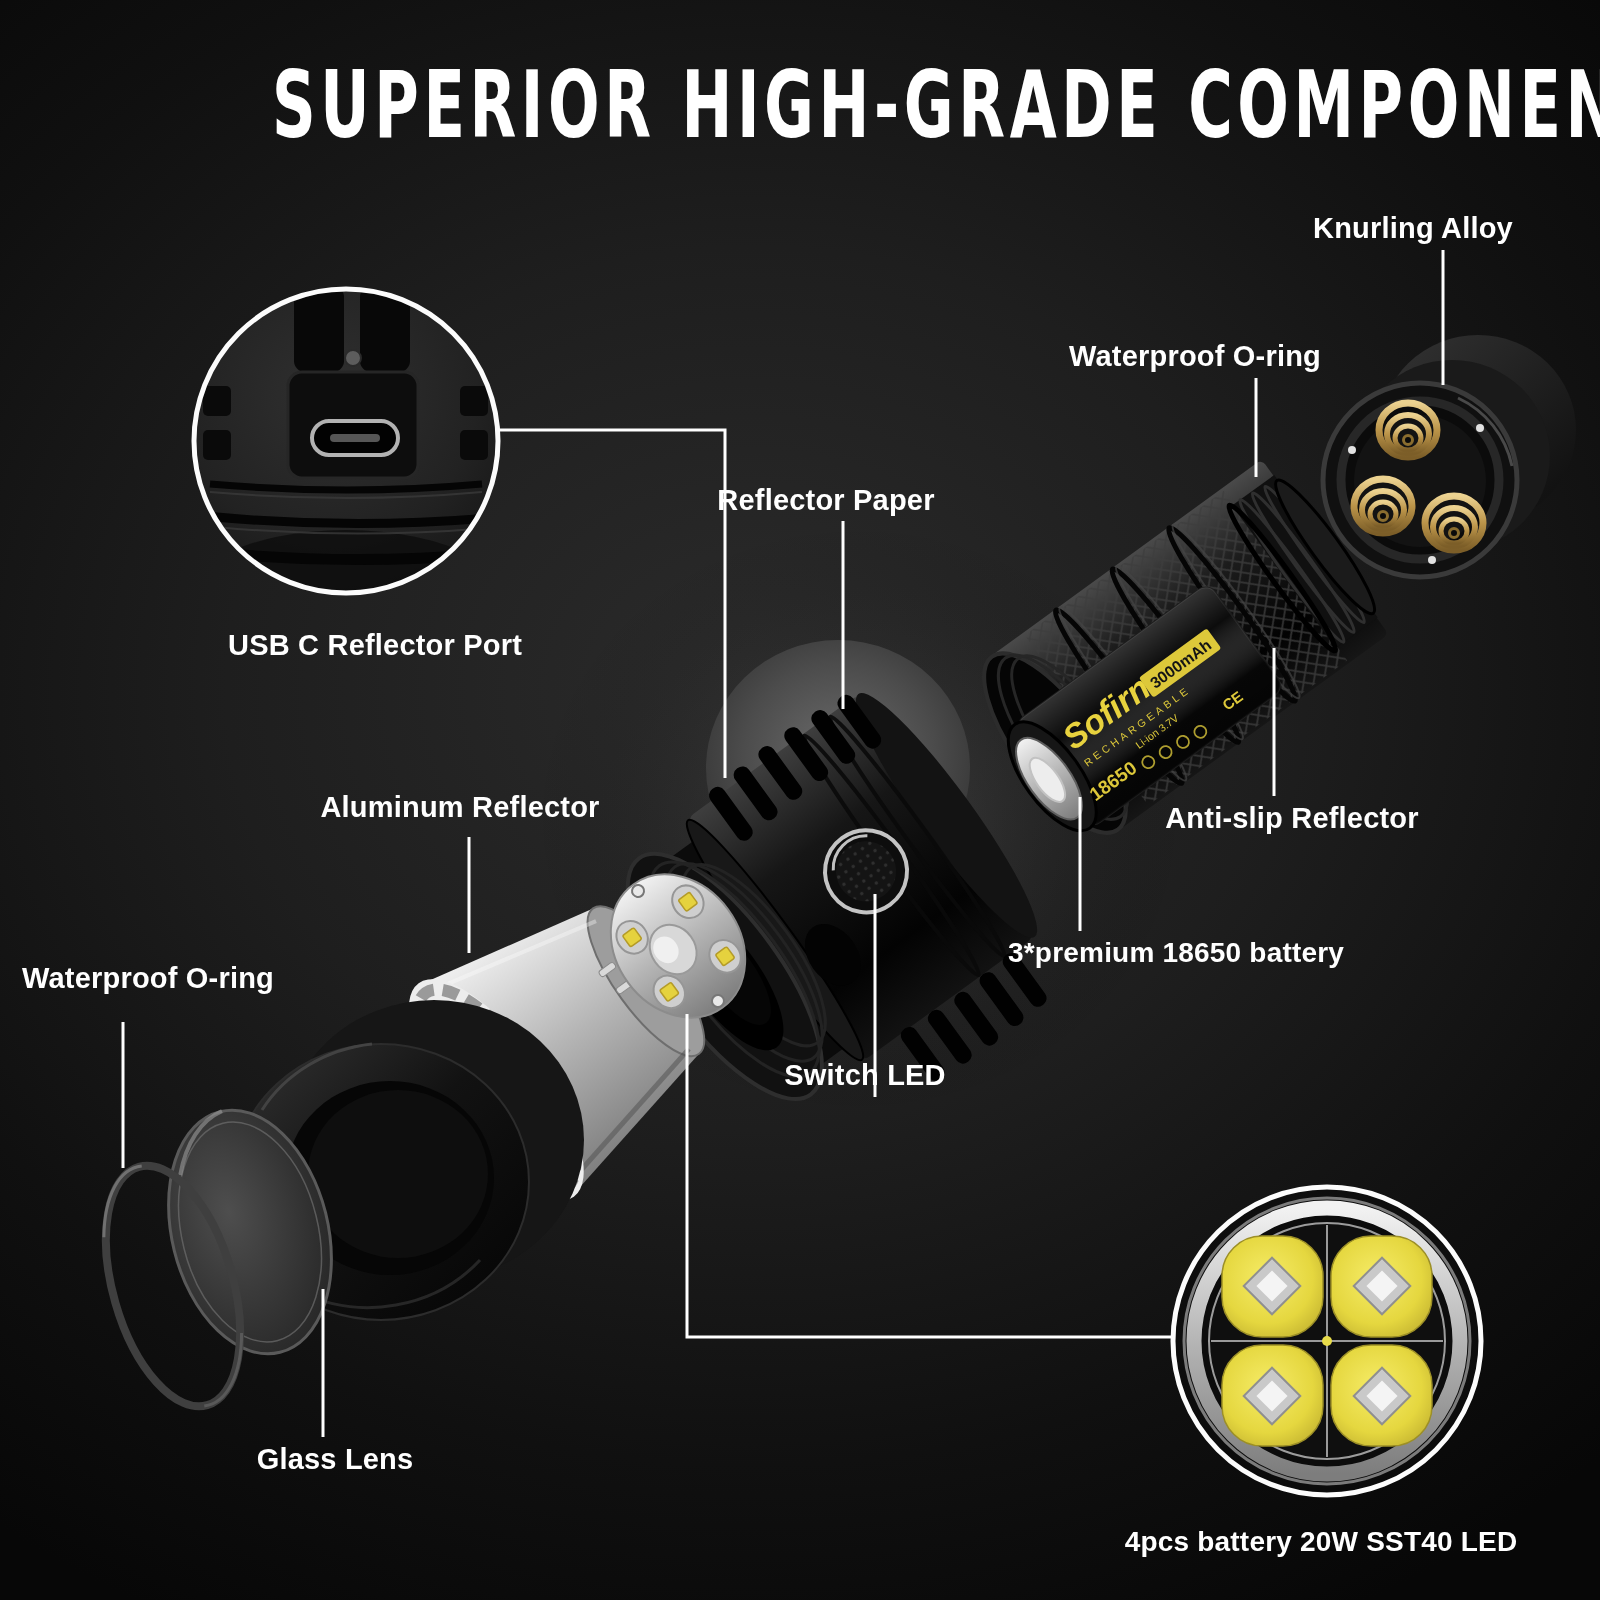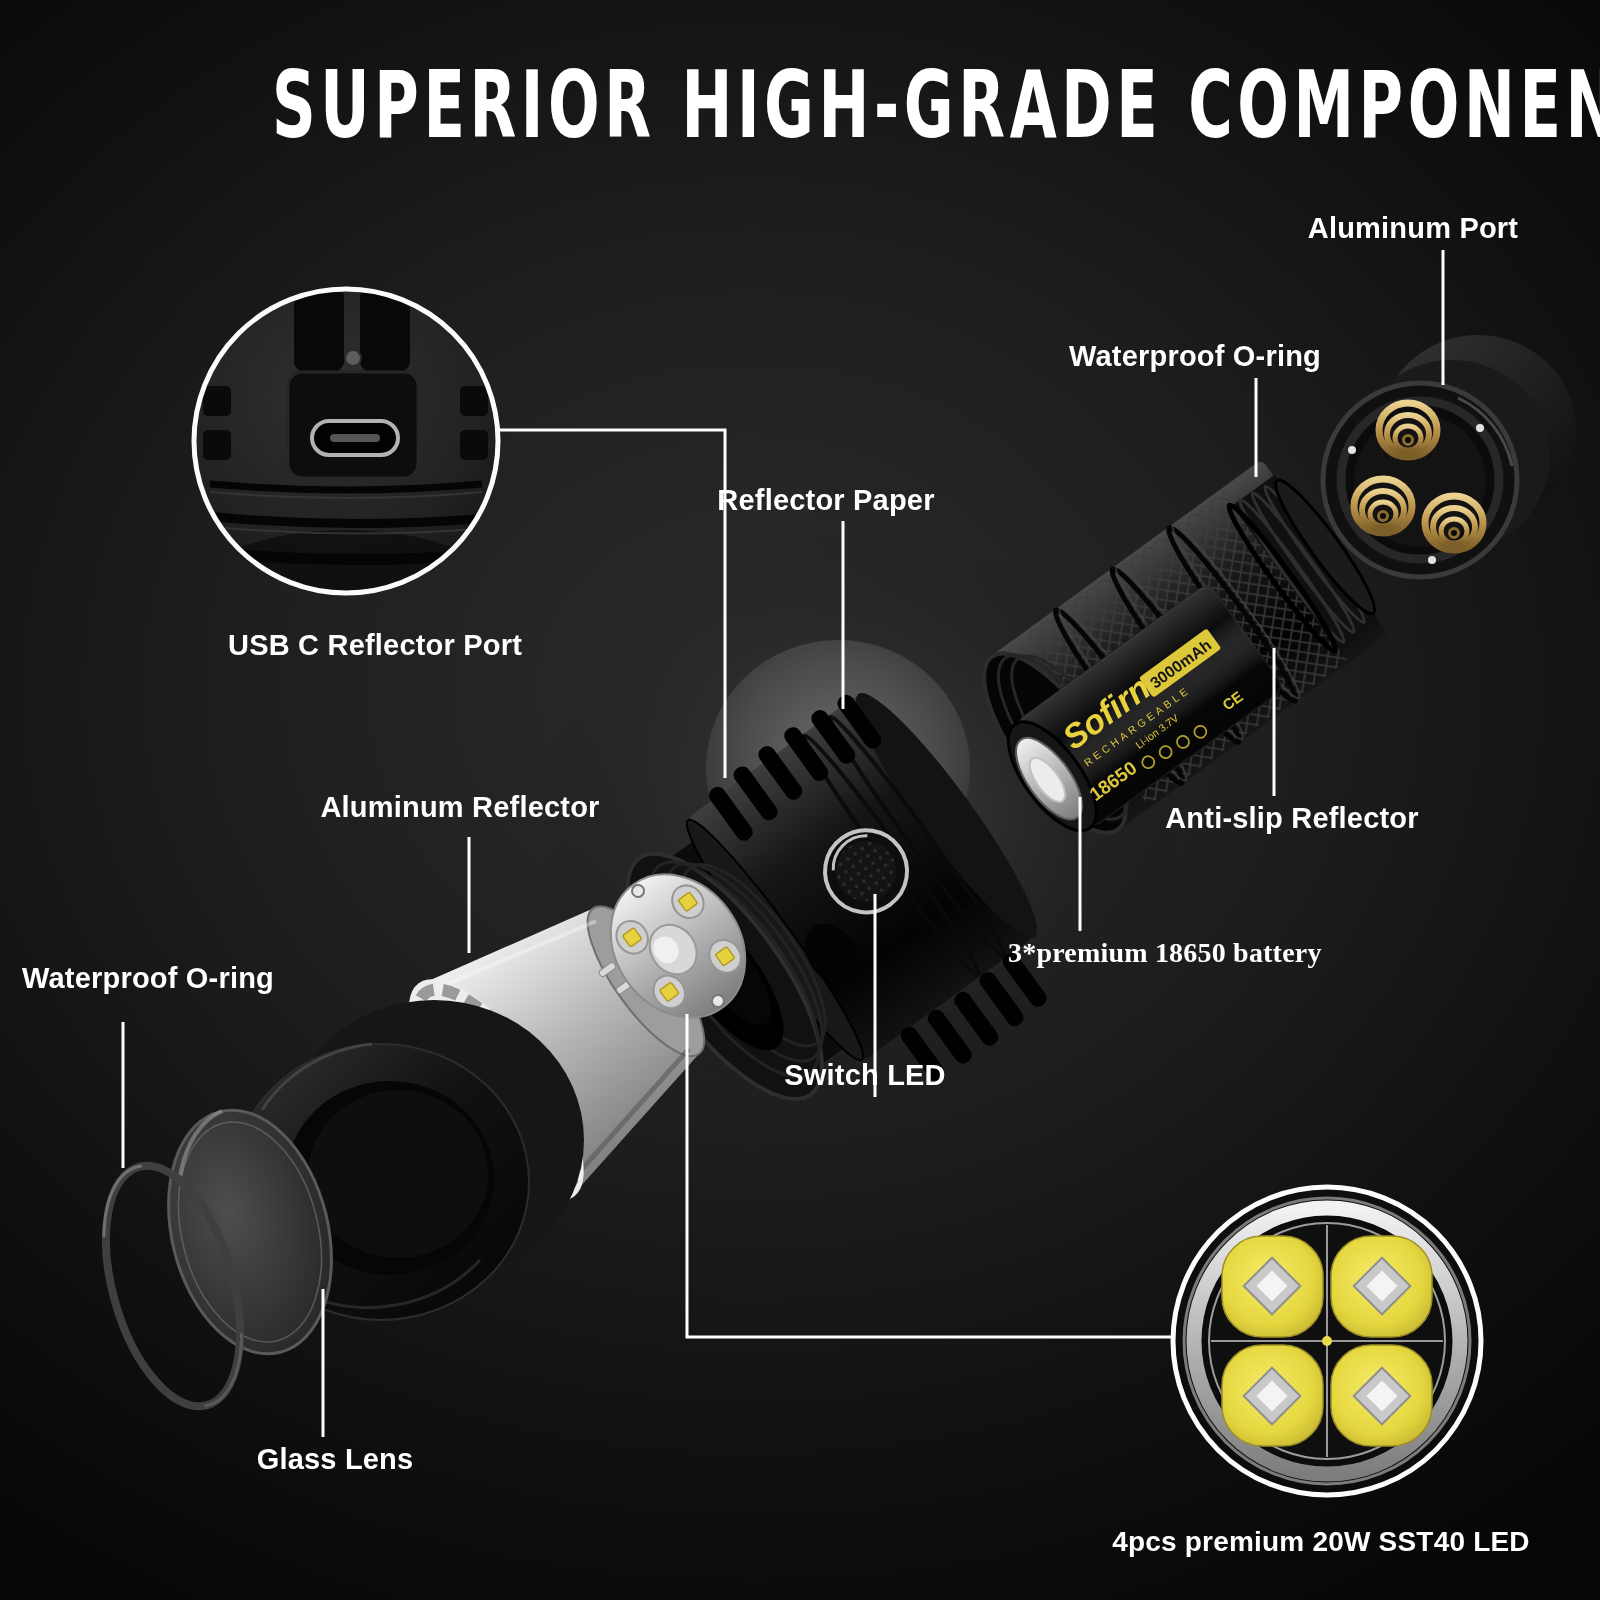--- a/index.html
+++ b/index.html
@@ -397,34 +397,34 @@
       <polyline points="469,837 469,953"></polyline>
       <polyline points="875,894 875,1097"></polyline>
       <polyline points="123,1022 123,1168"></polyline>
       <polyline points="323,1289 323,1437"></polyline>
       <polyline points="687,1014 687,1337 1171,1337"></polyline>
     </g>
   </svg>
 
   <div class="page-title">SUPERIOR HIGH-GRADE COMPONENTS</div>
 
-  <div class="callout-label anchor-center" style="left:1413px;top:212px;">Aluminum Port</div>
+  <div class="callout-label anchor-center" style="left:1413px;top:212px;">Knurling Alloy</div>
 
   <div class="callout-label anchor-center" style="left:1195px;top:340px;">Waterproof O-ring</div>
 
   <div class="callout-label anchor-center" style="left:826px;top:484px;">Reflector Paper</div>
 
   <div class="callout-label" style="left:228px;top:629px;">USB C Reflector Port</div>
 
   <div class="callout-label anchor-center" style="left:1292px;top:802px;">Anti-slip Reflector</div>
 
-  <div class="callout-label small" style="left:1008px;top:937px;font-family:Liberation Serif, serif;">3*premium 18650 battery</div>
+  <div class="callout-label small" style="left:1008px;top:937px;">3*premium 18650 battery</div>
 
   <div class="callout-label anchor-center" style="left:460px;top:791px;">Aluminum Reflector</div>
 
   <div class="callout-label anchor-center" style="left:865px;top:1059px;">Switch LED</div>
 
   <div class="callout-label" style="left:22px;top:962px;">Waterproof O-ring</div>
 
   <div class="callout-label anchor-center" style="left:335px;top:1443px;">Glass Lens</div>
 
-  <div class="callout-label small anchor-center" style="left:1321px;top:1526px;">4pcs premium 20W SST40 LED</div>
+  <div class="callout-label small anchor-center" style="left:1321px;top:1526px;">4pcs battery 20W SST40 LED</div>
 </div>
 
 </body></html>

